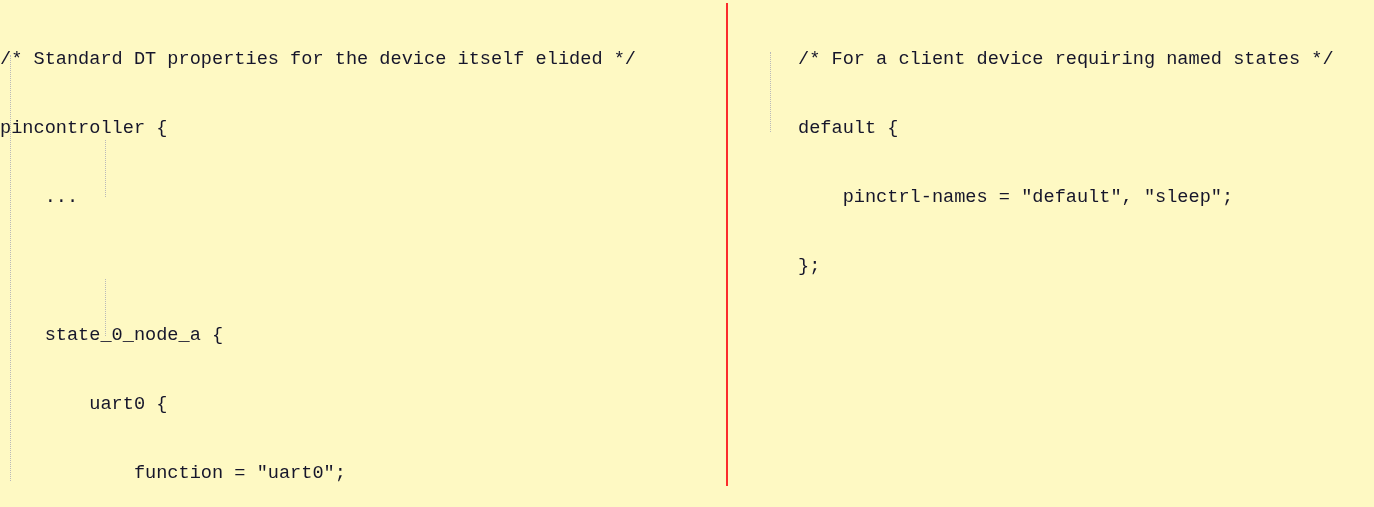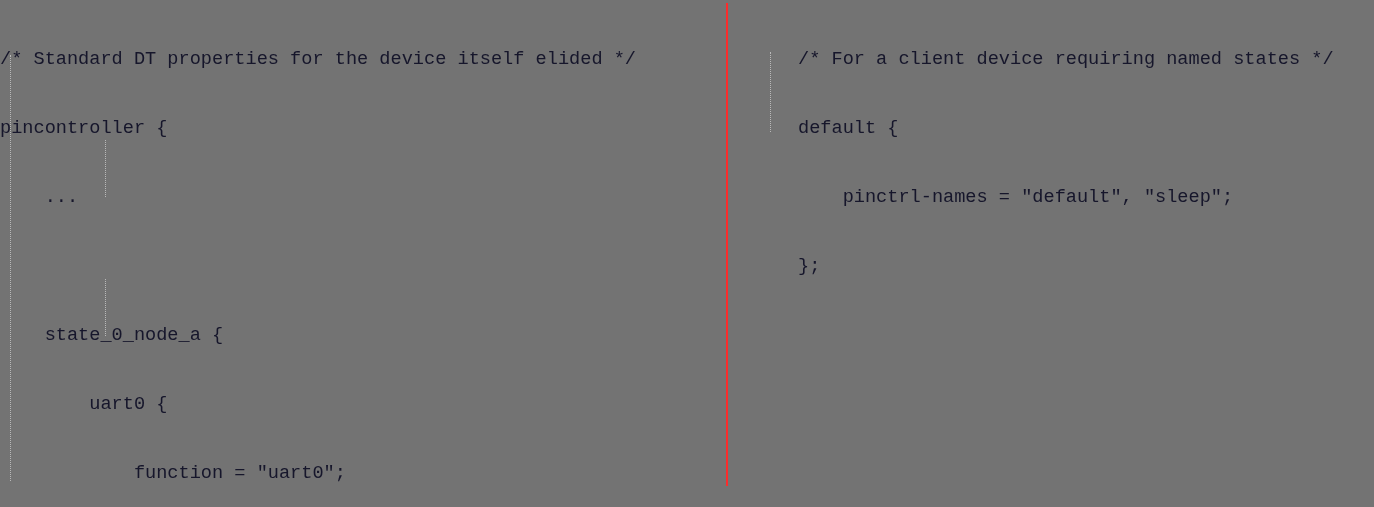--- a/index.html
+++ b/index.html
@@ -12,21 +12,21 @@
     width: 1374px;
     height: 507px;
     overflow: hidden;
     font-family: "Liberation Mono", "DejaVu Sans Mono", monospace;
   }
 
   .page {
     position: relative;
     width: 1374px;
     height: 507px;
-    background: #737373;
+    background: #fef9c3;
     text-decoration: underline;
   }
 
   
   .code-column {
     position: absolute;
     top: 0;
     font-family: "Liberation Mono", "DejaVu Sans Mono", monospace;
     font-size: 18.6px;
     line-height: 23px;

